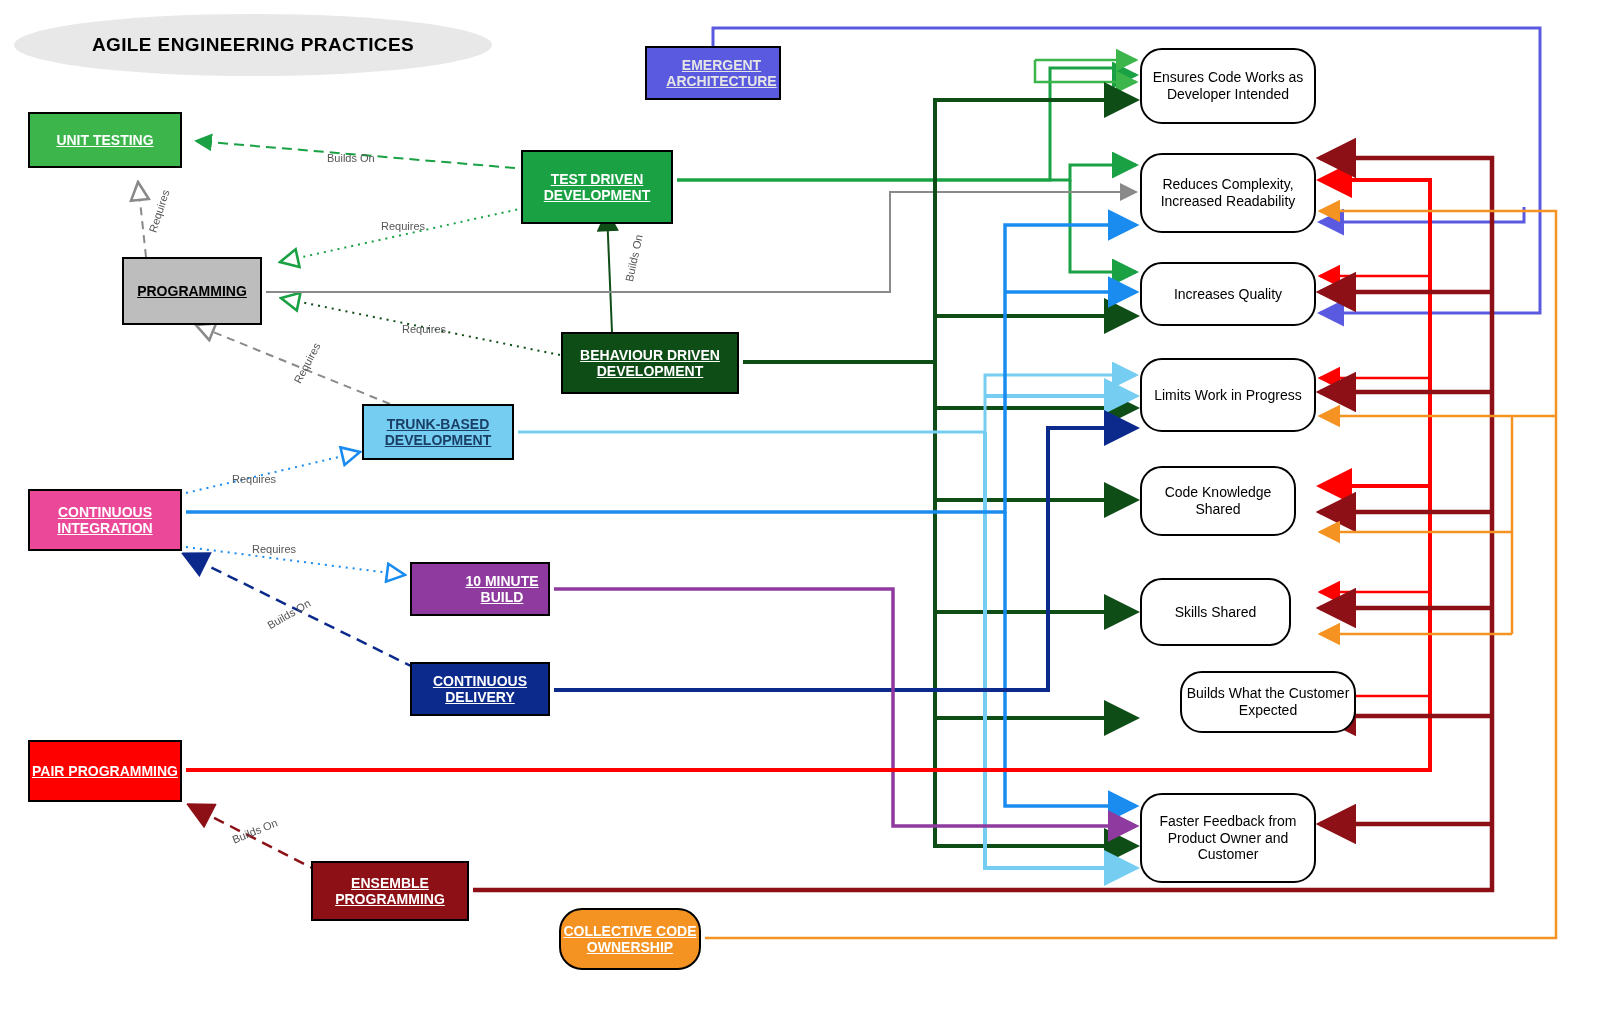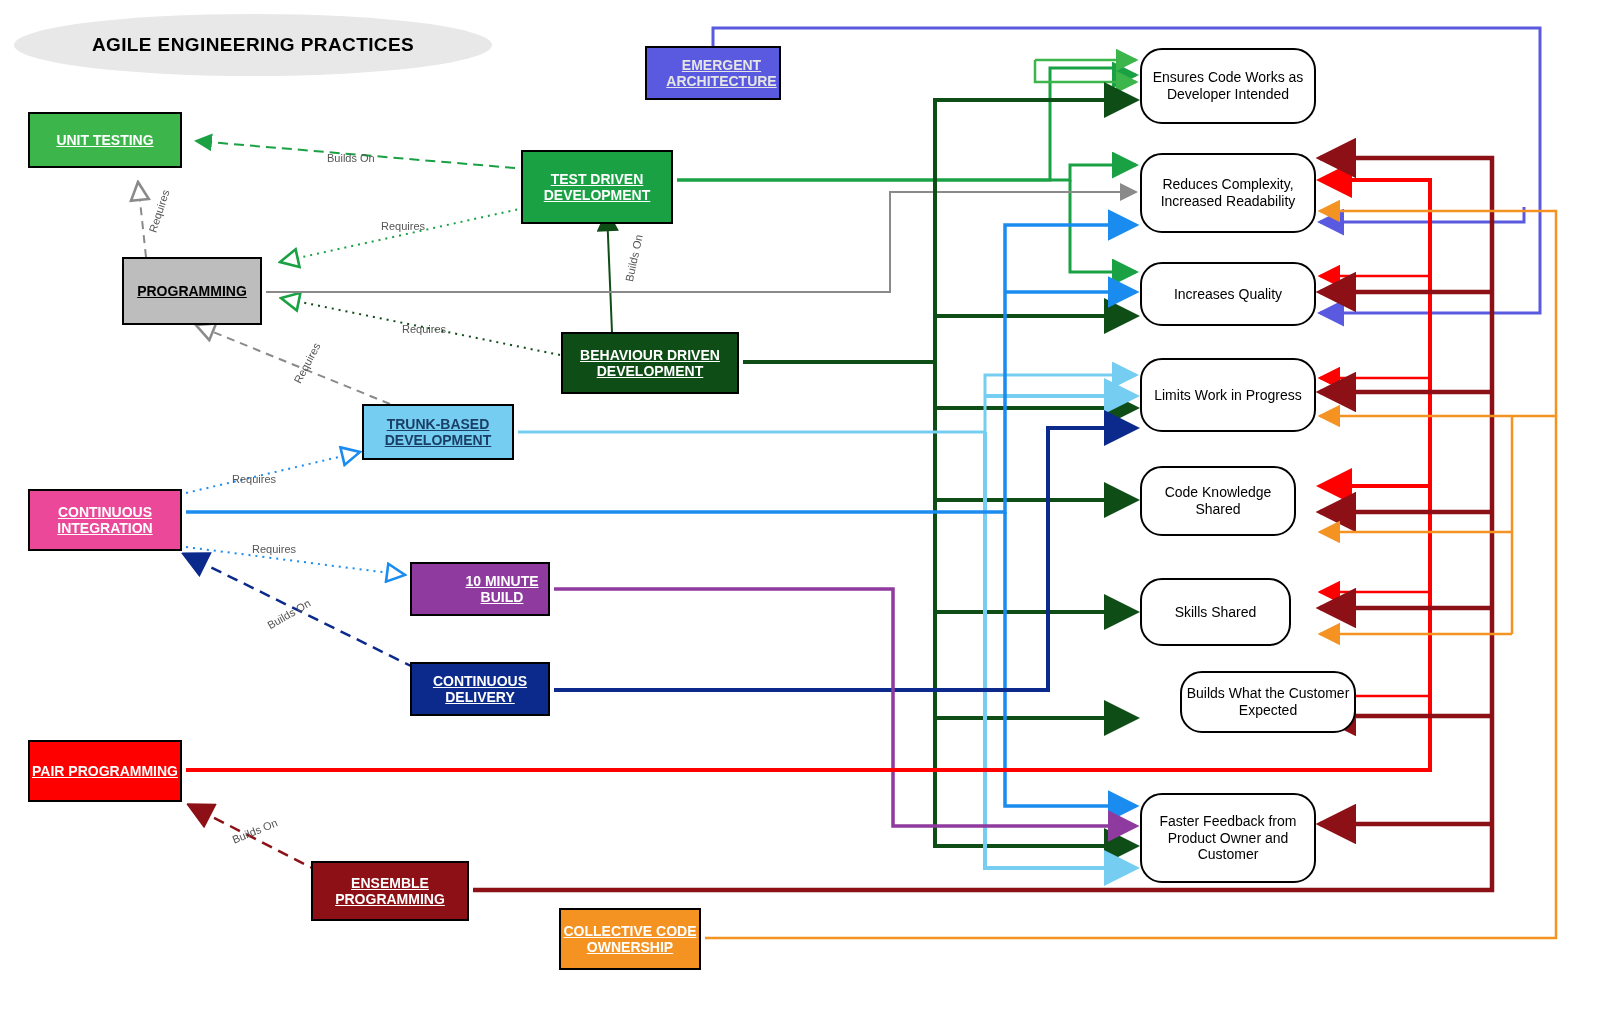--- a/index.html
+++ b/index.html
@@ -173,21 +173,21 @@
       </div>
       <div class="node practice" style="left: 410px; top: 662px; width: 140px; height: 54px; background: rgb(11, 42, 140); color: rgb(255, 255, 255);">
         <span>CONTINUOUS DELIVERY</span>
       </div>
       <div class="node practice" style="left: 28px; top: 740px; width: 154px; height: 62px; background: rgb(254, 0, 0); color: rgb(255, 255, 255);">
         <span>PAIR PROGRAMMING</span>
       </div>
       <div class="node practice" style="left: 311px; top: 861px; width: 158px; height: 60px; background: rgb(140, 16, 22); color: rgb(255, 255, 255);">
         <span>ENSEMBLE PROGRAMMING</span>
       </div>
-      <div class="node practice" style="left: 559px; top: 908px; width: 142px; height: 62px; background: rgb(245, 147, 34); color: rgb(255, 255, 255);">
+      <div class="node practice" style="left: 559px; top: 908px; width: 142px; height: 62px; background: rgb(245, 147, 34); color: rgb(255, 255, 255); border-radius: 23px;">
         <span>COLLECTIVE CODE OWNERSHIP</span>
       </div>
     </div>
   <div id="benefits">
       <div class="benefit" style="left: 1140px; top: 48px; width: 176px; height: 76px;">
         <span>Ensures Code Works as Developer Intended</span>
       </div>
       <div class="benefit" style="left: 1140px; top: 153px; width: 176px; height: 80px;">
         <span>Reduces Complexity, Increased Readability</span>
       </div>

